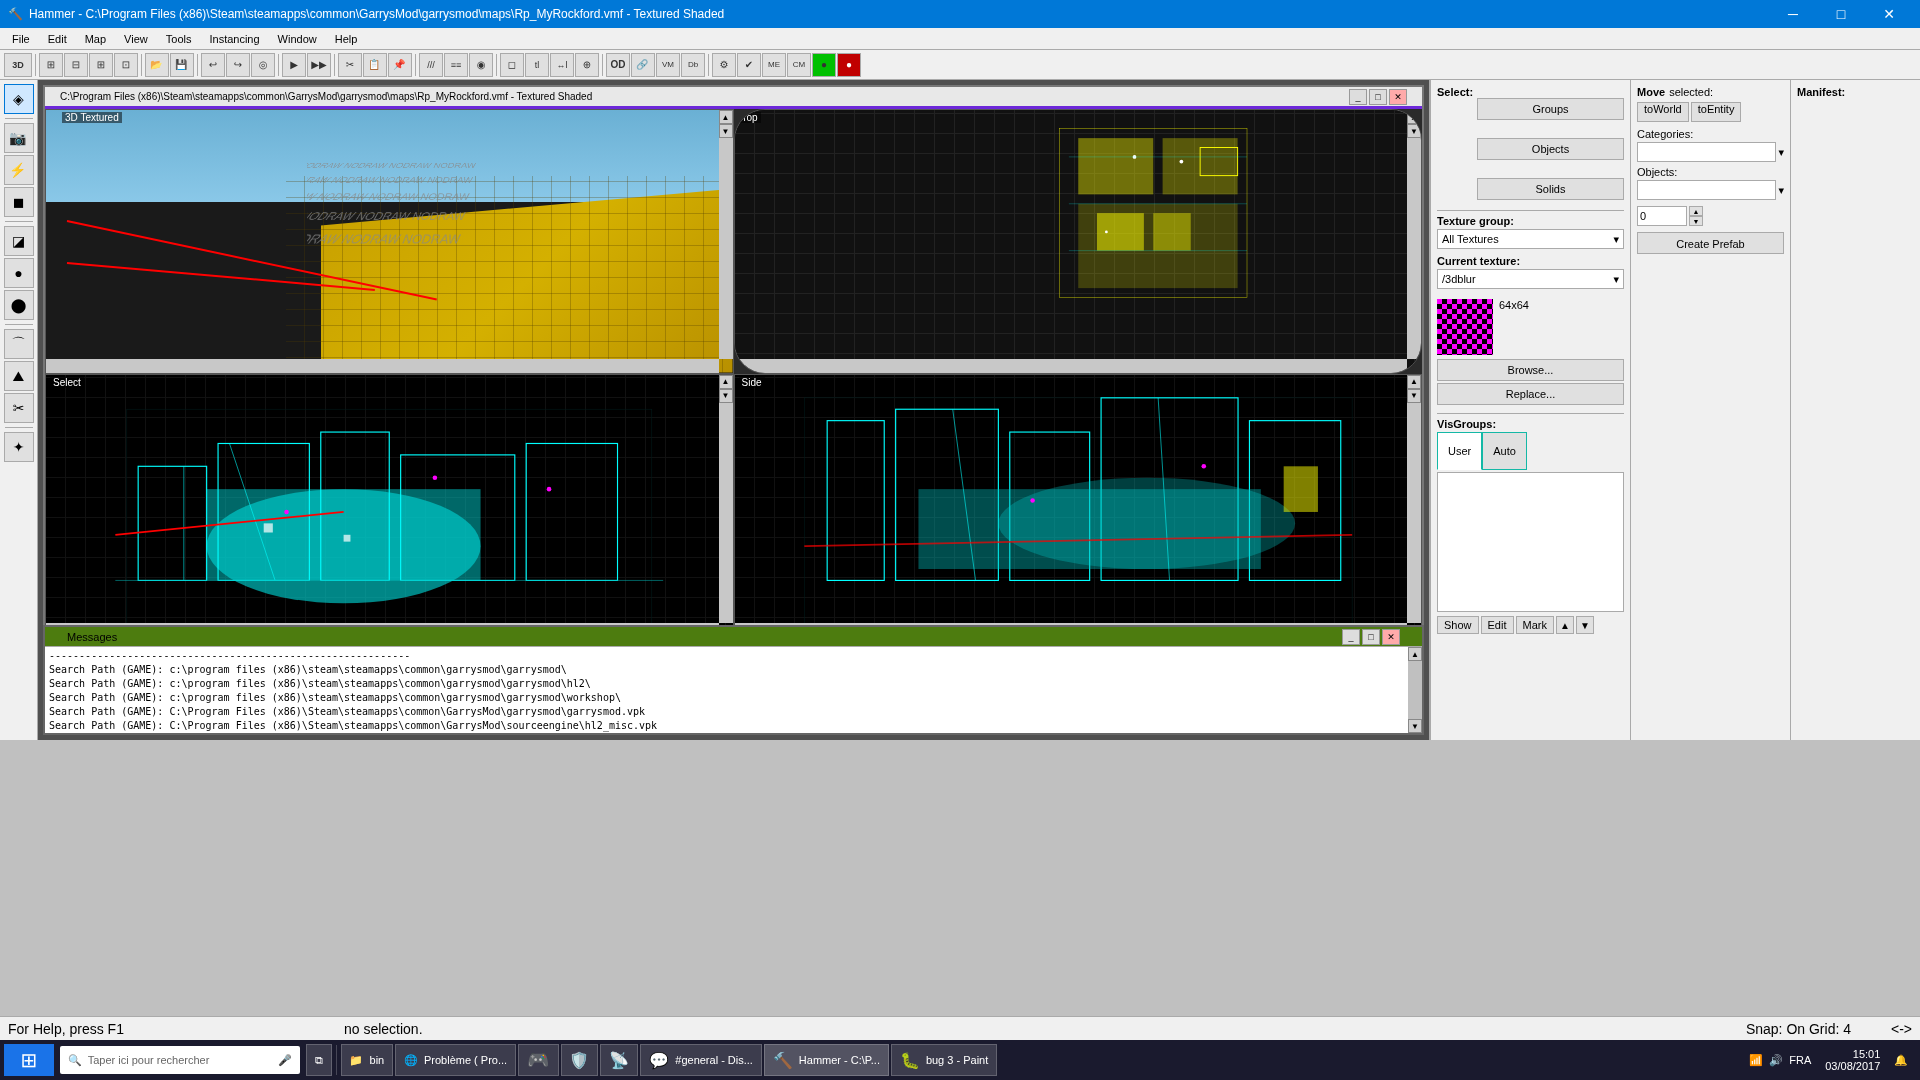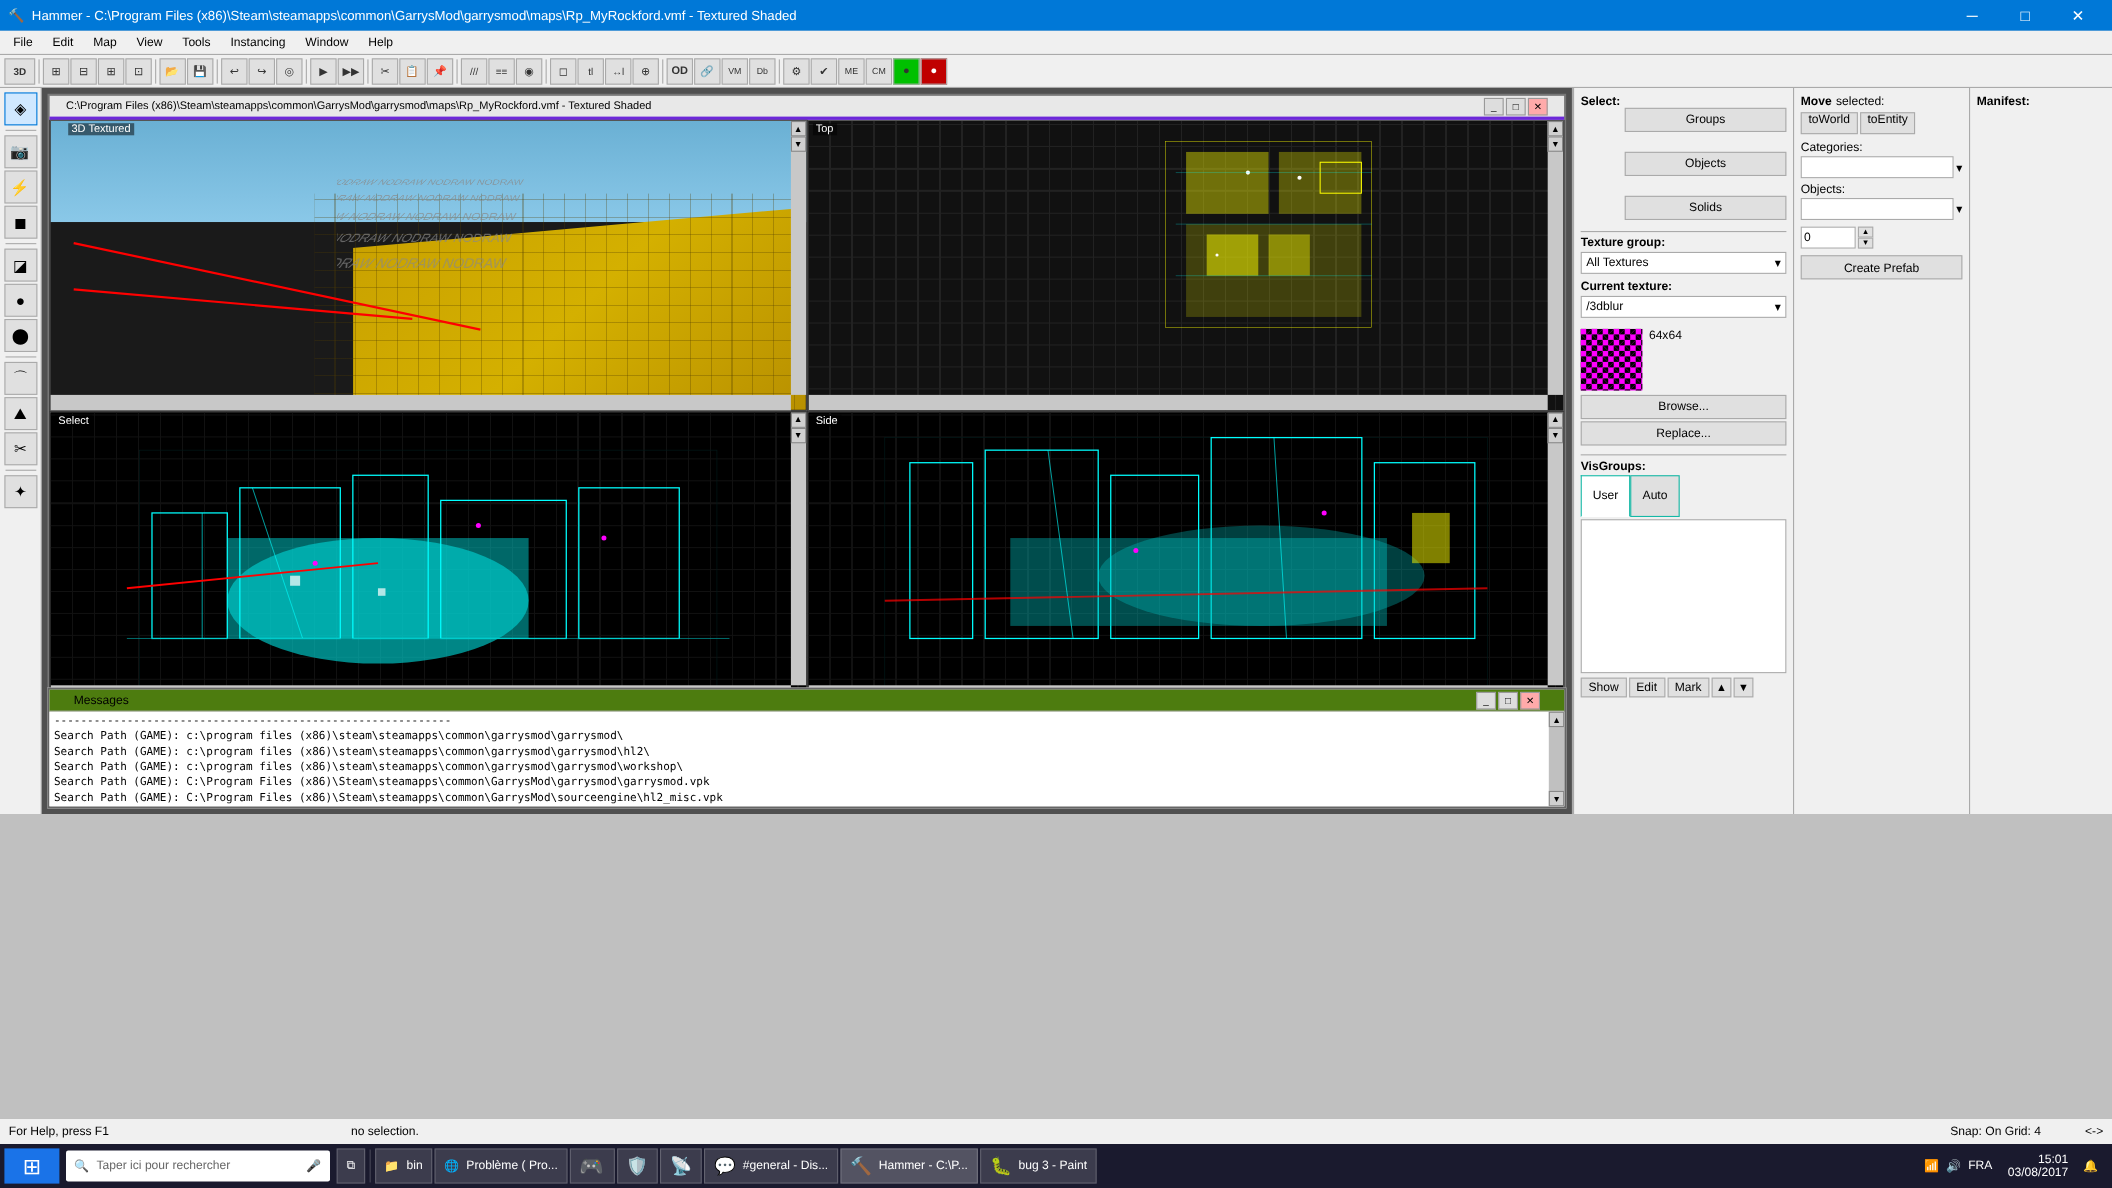--- a/index.html
+++ b/index.html
@@ -368,21 +368,21 @@
           <div class="vp-label-3d">3D Textured</div>
 
           <div class="hscroll-container"></div>
           <div class="vscroll-container">
             <div class="scroll-arrow">▲</div>
             <div style="flex:1;"></div>
             <div class="scroll-arrow">▼</div>
           </div>
         </div>
 
-        <div class="vp-panel" id="panel-topright" style="position:relative; overflow:hidden; background:#111;">
+        <div class="vp-panel" id="panel-topright" style="position:relative; overflow:hidden; background:#111;border-radius:31px;">
           <div class="vp-2d-bg"></div>
 
           <svg class="map-svg" viewBox="0 0 480 280">
 
             <rect x="220" y="20" width="200" height="180" fill="none" stroke="#ffff00" stroke-width="0.5" opacity="0.8"></rect>
             <rect x="240" y="30" width="80" height="60" fill="#ffff00" opacity="0.4"></rect>
             <rect x="330" y="30" width="80" height="60" fill="#ffff00" opacity="0.3"></rect>
             <rect x="240" y="100" width="170" height="90" fill="#ffff00" opacity="0.2"></rect>
             <rect x="260" y="110" width="50" height="40" fill="#ffff00" opacity="0.5"></rect>
             <rect x="320" y="110" width="40" height="40" fill="#ffff00" opacity="0.4"></rect>
@@ -594,21 +594,21 @@
       <div class="mp-create-prefab" style="width:100%; height:22px; background:#e0e0e0; border:1px solid #aaa; text-align:center; line-height:22px; cursor:pointer;">Create Prefab</div>
     </div>
 
     <div id="manifest-panel" style="width:130px; padding:6px; font-size:11px; background:#f0f0f0; border-left:1px solid #aaa;">
       <div class="rp-label">Manifest:</div>
     </div>
 
   </div>
 </div>
 
-<div id="statusbar" style="position:fixed; bottom:40px; left:0; right:0; height:24px; background:#f0f0f0; border-top:1px solid #aaa; display:flex; align-items:center; padding:0 8px; font-size:11px; z-index:50;">
+<div id="statusbar" style="position:fixed; bottom:40px; left:0; right:0; height:24px; background:#f0f0f0; border-top:1px solid #aaa; display:flex; align-items:center; padding:0 8px; font-size:14px; z-index:50;">
   <span>For Help, press F1</span>
   <span style="margin-left:200px;">no selection.</span>
   <span style="margin-left:auto;">Snap: On Grid: 4</span>
   <span style="margin-left:20px;">&lt;-&gt;</span>
 </div>
 
 <div id="taskbar" style="position:fixed; bottom:0; left:0; right:0; height:40px; background:#1a1a2e; display:flex; align-items:center; z-index:100;">
 
   <div class="start-btn">
     <span>⊞</span>

